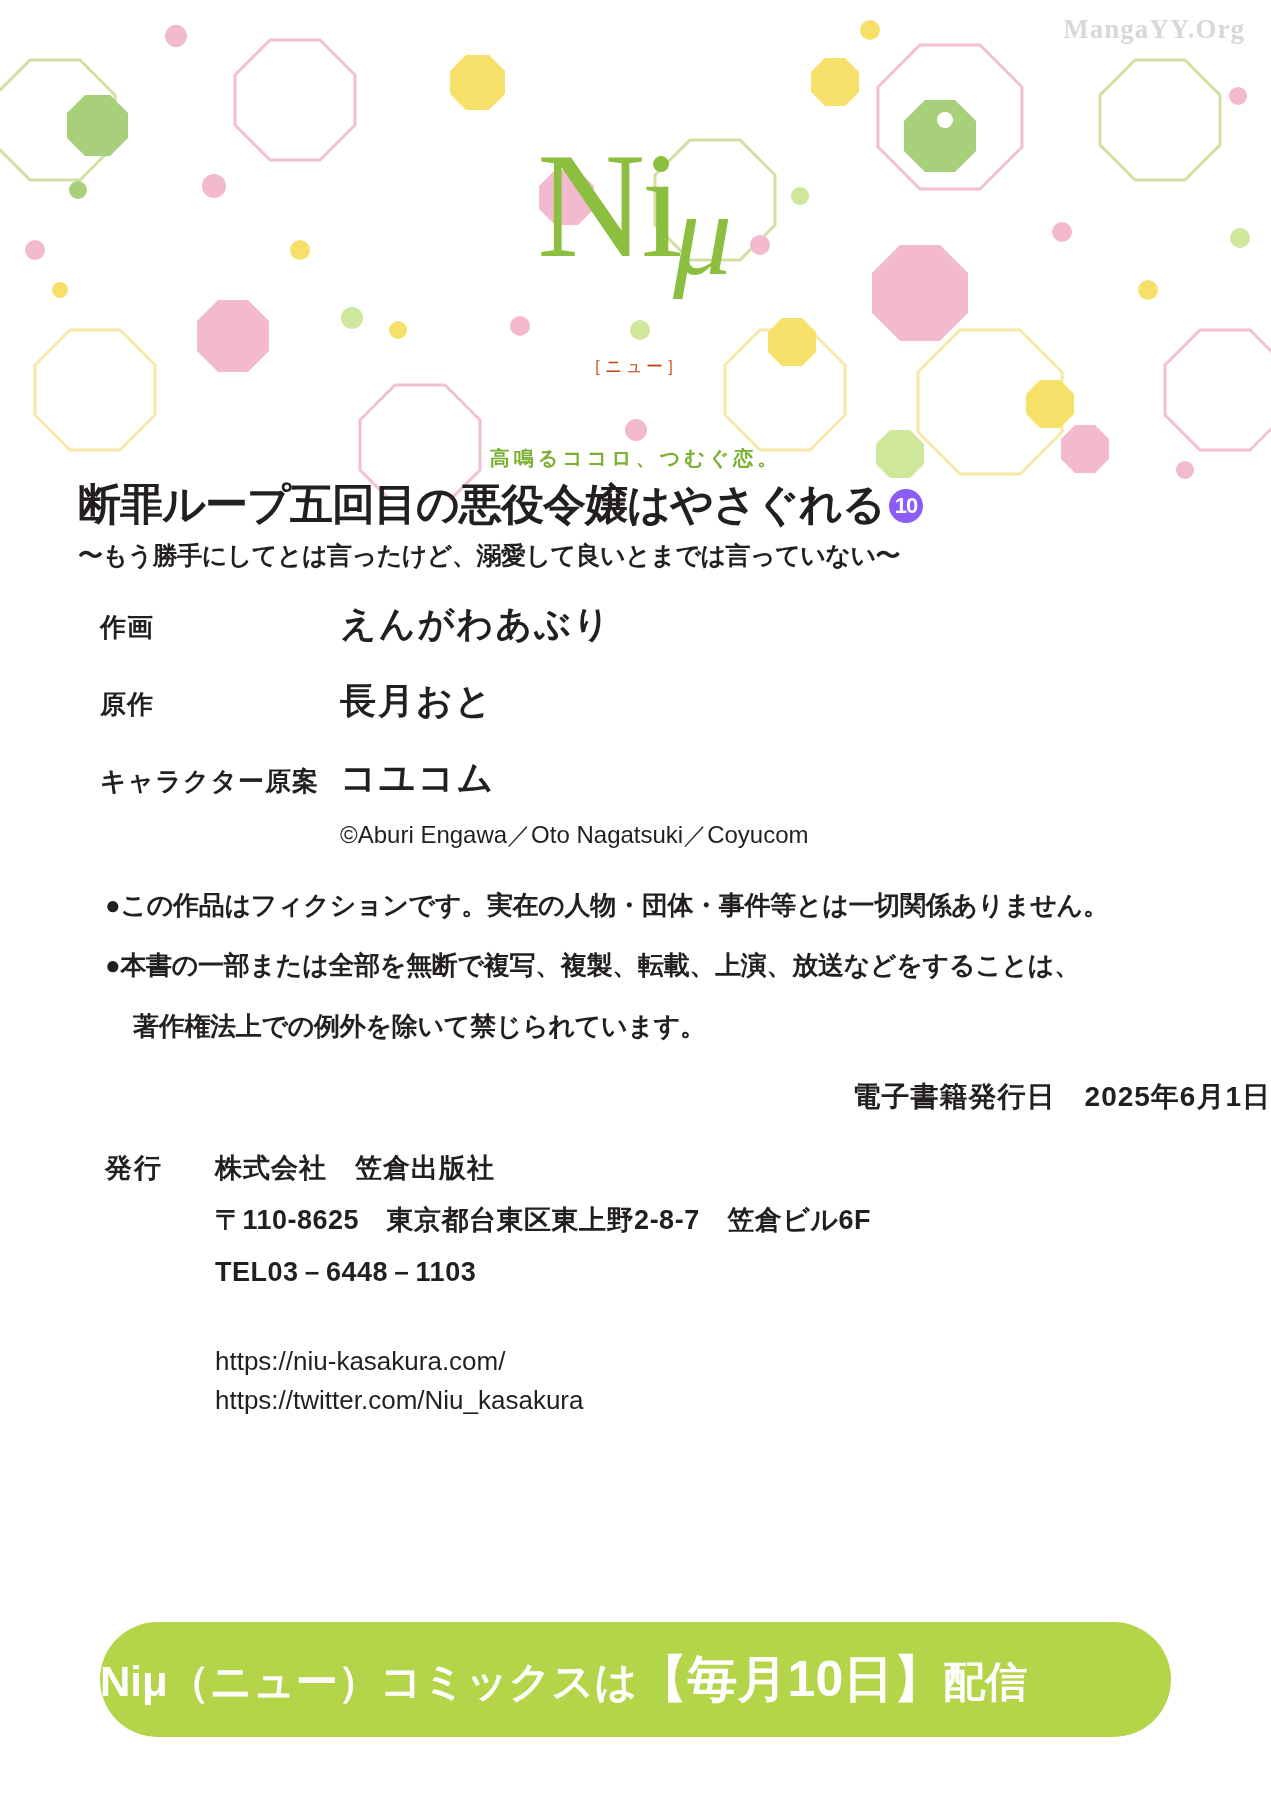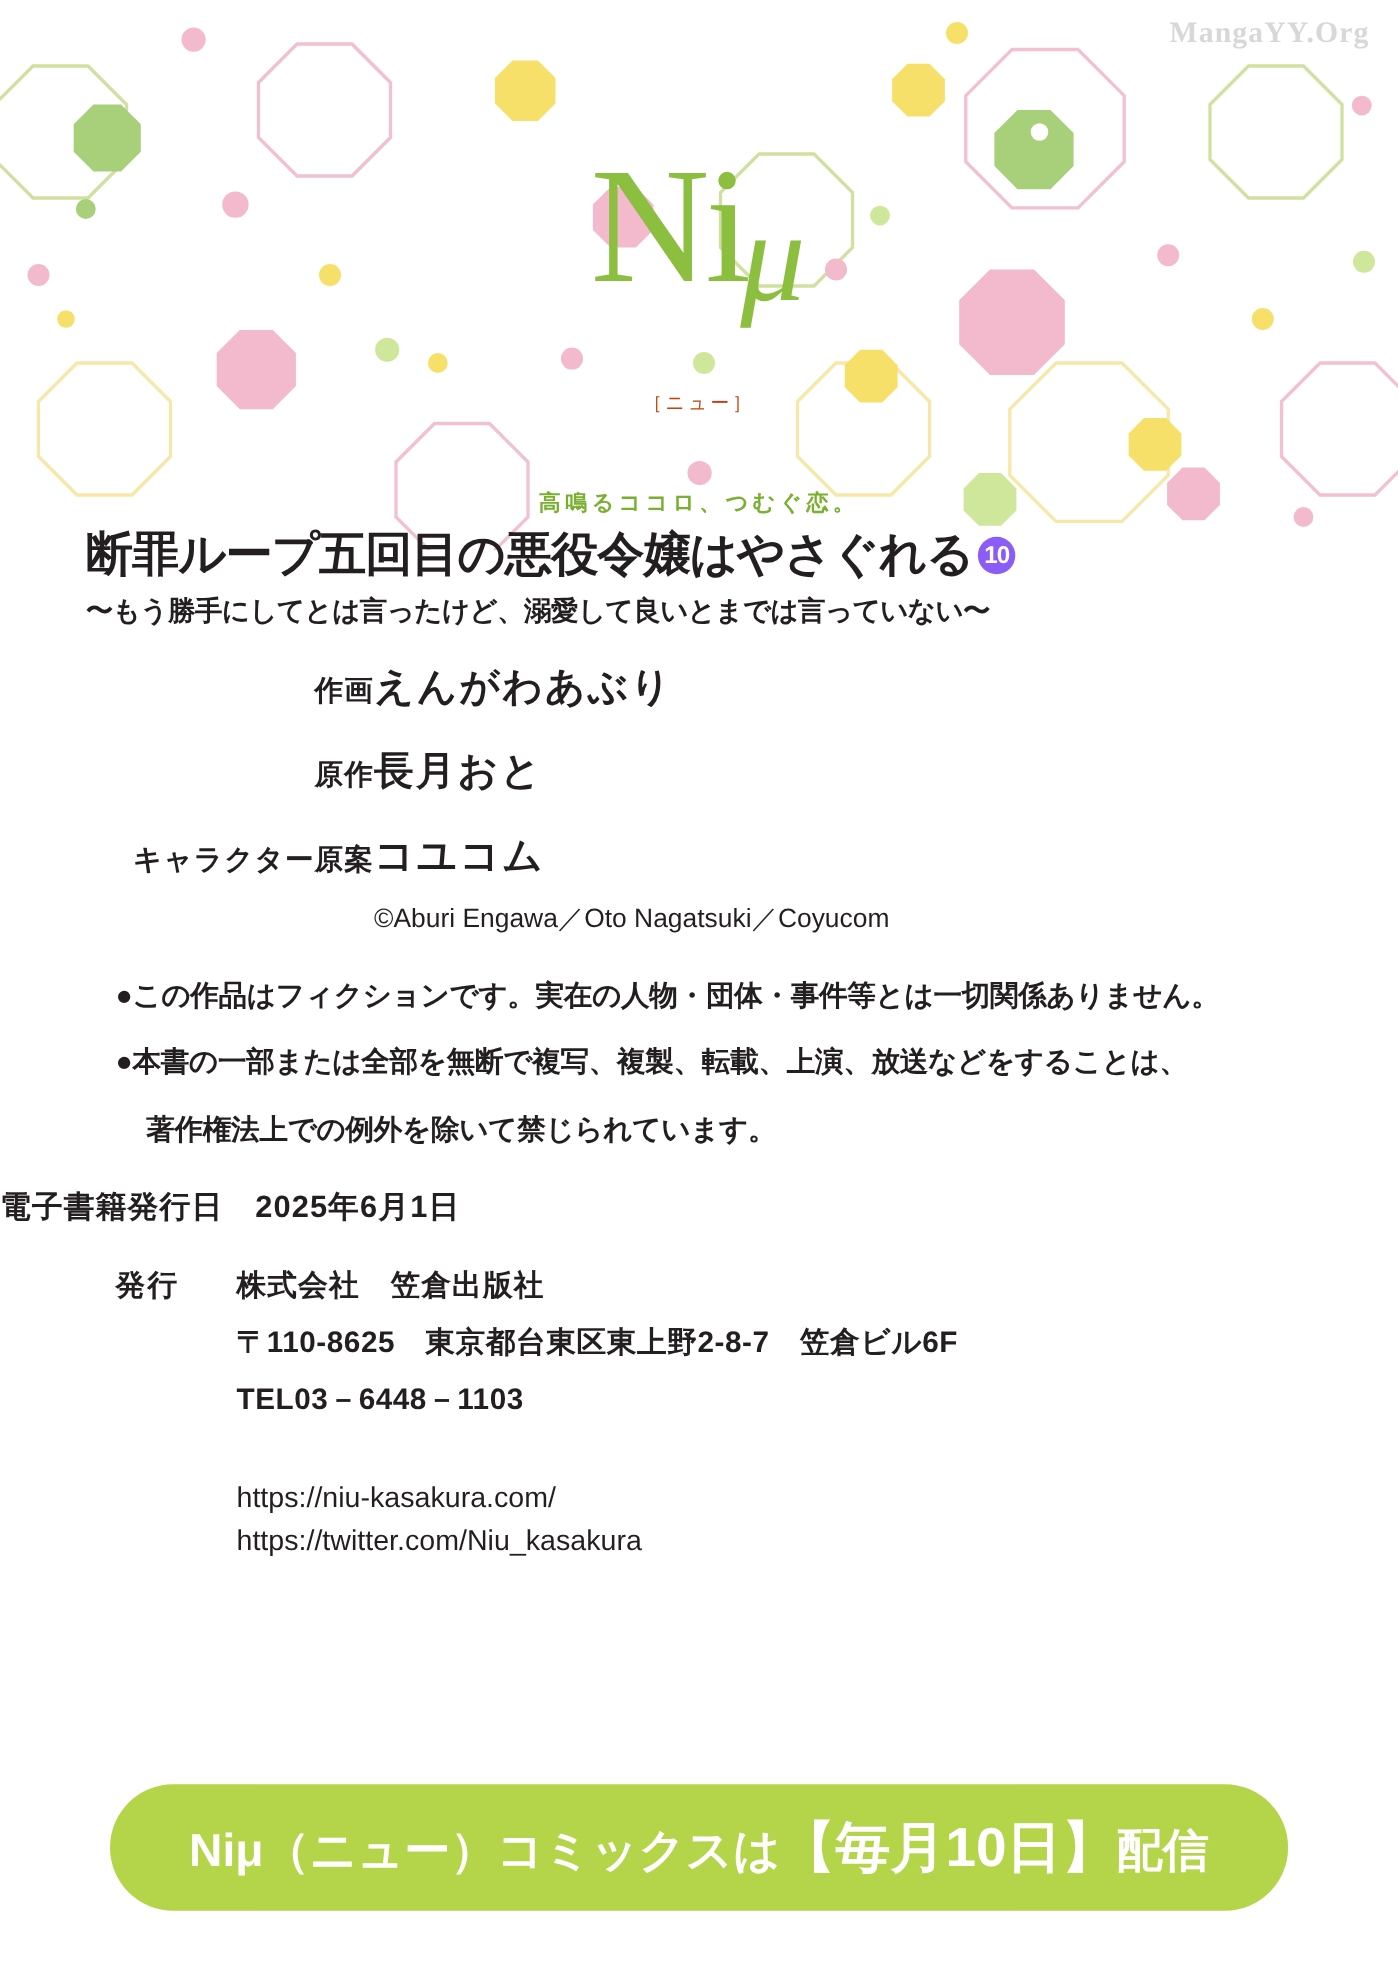--- a/index.html
+++ b/index.html
@@ -138,21 +138,20 @@
   .credit-row {
     display: flex;
     align-items: baseline;
     margin-bottom: 28px;
   }
   .credit-role {
     width: 240px;
     font-size: 26px;
     font-weight: bold;
     letter-spacing: 1px;
-    text-align: right;
   }
   .credit-name {
     font-size: 36px;
     font-weight: bold;
     letter-spacing: 2px;
   }
   .copyright-line {
     margin-top: -12px;
     margin-left: 240px;
     font-size: 24px;
@@ -177,21 +176,21 @@
   .notice-indent {
     padding-left: 28px;
   }
 
   
   .pubdate {
     position: absolute;
     top: 1078px;
     left: 0;
     width: 1271px;
-    text-align: left;
+    text-align: right;
     font-size: 28px;
     font-weight: bold;
     letter-spacing: 1px;
     z-index: 10;
   }
 
   
   .publisher {
     position: absolute;
     top: 1150px;
@@ -234,21 +233,20 @@
   .banner {
     position: absolute;
     left: 100px;
     top: 1622px;
     width: 1071px;
     height: 115px;
     background: #b4d44a;
     border-radius: 58px;
     display: flex;
     align-items: center;
-    justify-content: center;
     z-index: 12;
   }
   .banner-text {
     font-size: 42px;
     font-weight: bold;
     color: #ffffff;
     letter-spacing: 0px;
     white-space: nowrap;
   }
   .banner-text .big {

